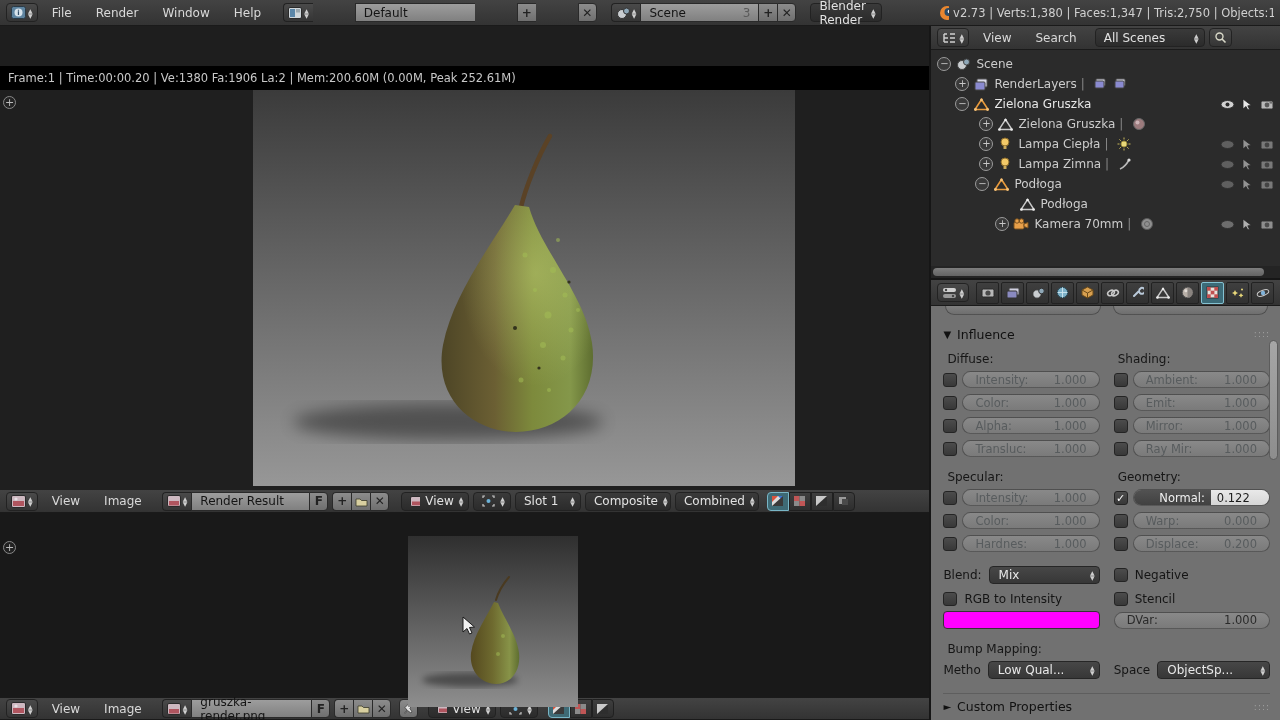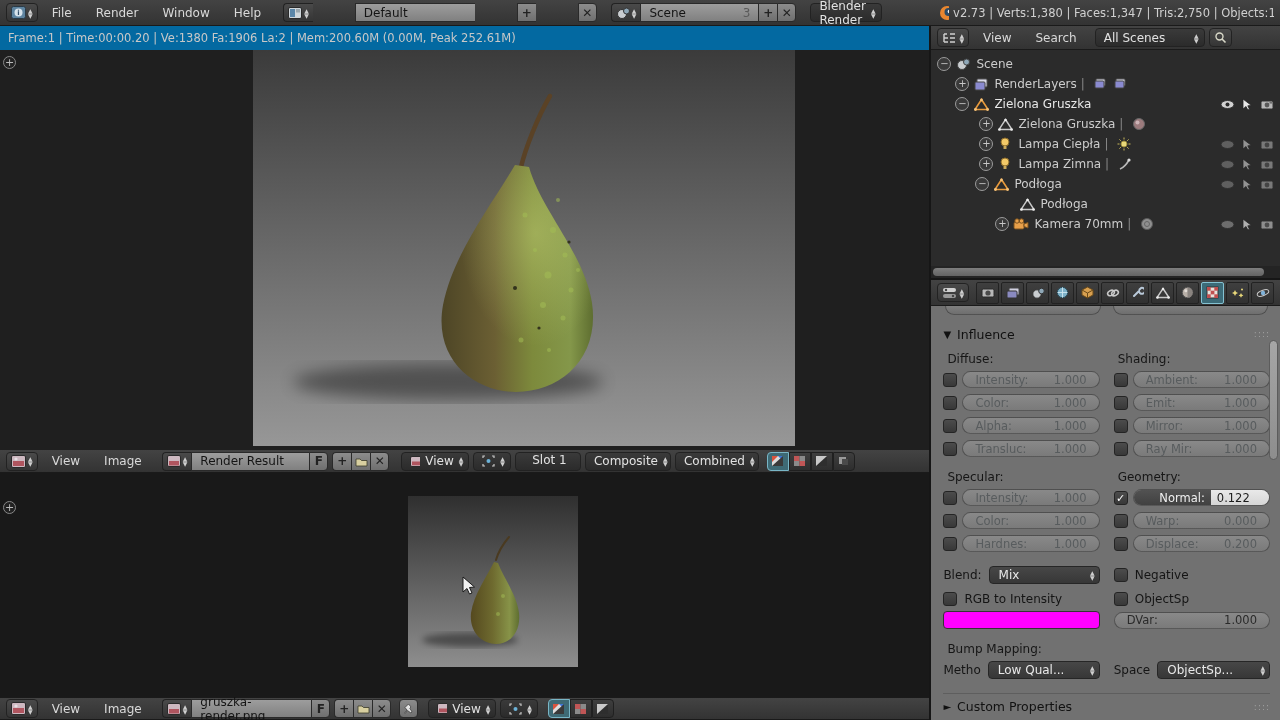--- a/index.html
+++ b/index.html
@@ -34,22 +34,22 @@
   
   .tophdr { height:26px; }
   .stats { color:#d0d0d0; font-size:11.5px; white-space:nowrap; overflow:hidden; }
 
   
   .mainrow { flex:1; display:flex; min-height:0; }
   .leftcol { width:973px; display:flex; flex-direction:column; border-right:2px solid #161616; }
   .rightcol { flex:1; display:flex; flex-direction:column; background:#2b2b2b; }
 
   
-  .rstatsbar { height:21px; background:#0369a1; display:flex; align-items:center; padding:12px 8px;
-    color:#c8c8c8; font-size:11.5px; flex:none; }
+  .rstatsbar { height:21px; background:#000000; display:flex; align-items:center; padding:12px 8px;
+    color:#c8c8c8; font-size:11.5px; flex:none;margin-top:40px; }
   .renderview { height:400px; background:#1f1f1f; position:relative; flex:none; }
   .renderimg { position:absolute; left:253px; top:0; }
 
   
   .imghdr { height:23px; }
   .imgview2 { flex:1; background:#191919; position:relative; }
   .preview { position:absolute; left:408px; top:23px; }
 
   
   .outliner { height:254px; display:flex; flex-direction:column; border-bottom:2px solid #161616; }
@@ -271,21 +271,21 @@
 ▼</span>
         </div>
         <div class="dd dark">
           <svg width="13" height="12">
             <circle cx="6.5" cy="6" r="2" fill="#6db3d9"></circle>
             <path d="M1 3 V1 H3 M10 1 h2 v2 M12 9 v2 h-2 M3 11 H1 V9" stroke="#c9c9c9" stroke-width="1.2" fill="none"></path>
           </svg>
           <span class="arr">▲
 ▼</span>
         </div>
-        <div class="dd dark" style="width:66px;flex-direction:column;">
+        <div class="dd dark" style="width:66px;">
           <span>Slot 1</span>
           <span class="arr" style="margin-left:auto;">▲
 ▼</span>
         </div>
         <div class="dd dark" style="width:86px;">
           <span>Composite</span>
           <span class="arr" style="margin-left:auto;">▲
 ▼</span>
         </div>
         <div class="dd dark" style="width:84px;">
@@ -938,21 +938,21 @@
             </div>
           </div>
 
           <div class="cols" style="margin-top:8px;">
             <div class="col cprow">
               <span class="cb"></span>
               <span>RGB to Intensity</span>
             </div>
             <div class="col cprow">
               <span class="cb"></span>
-              <span>ObjectSp</span>
+              <span>Stencil</span>
             </div>
           </div>
 
           <div class="cols" style="margin-top:5px;">
             <div class="col cprow">
               <div class="swatch" style="background:#ff00ff;"></div>
             </div>
             <div class="col cprow">
               <div class="slider" style="color:#2a2a2a;">
                 <span>DVar:</span>

